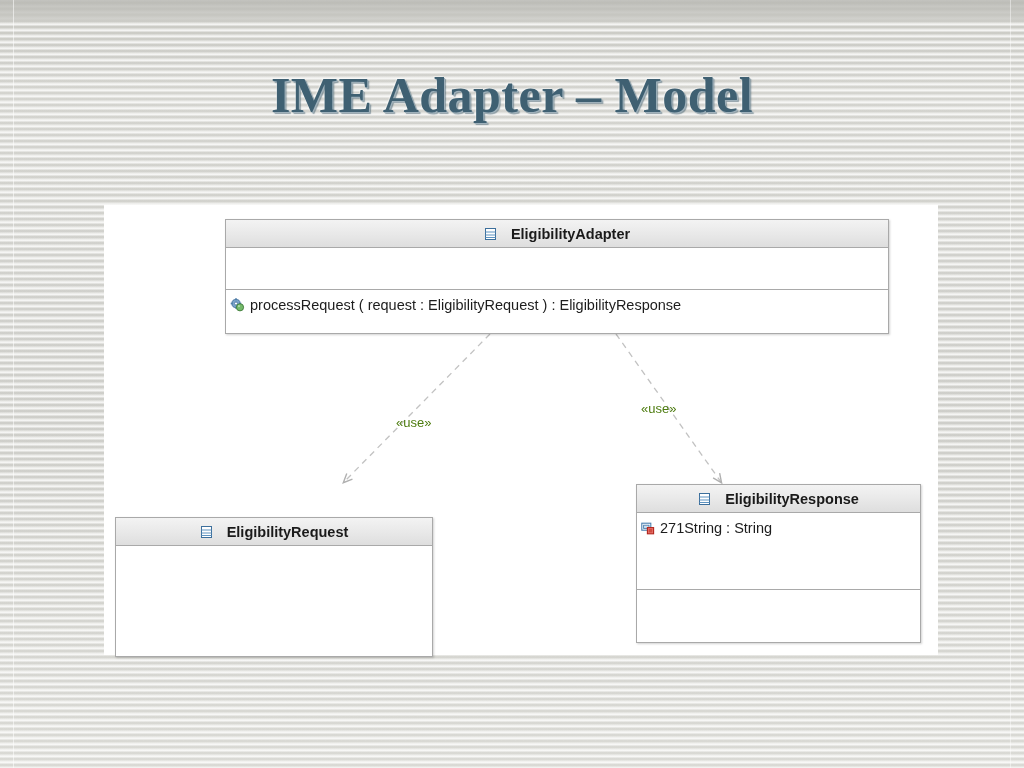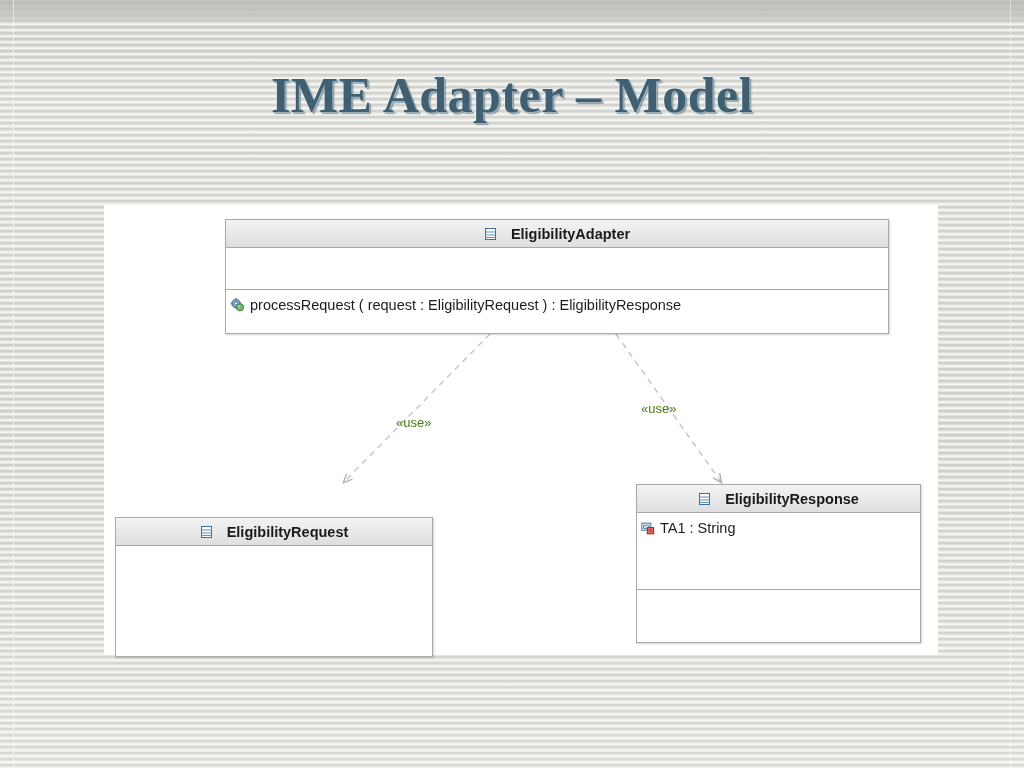--- a/index.html
+++ b/index.html
@@ -234,32 +234,32 @@
             <line x1="1.5" y1="5" x2="11.5" y2="5" stroke="#5e93c0" stroke-width="1"></line>
             <line x1="1.5" y1="8" x2="11.5" y2="8" stroke="#5e93c0" stroke-width="1"></line>
             <line x1="1.5" y1="10.5" x2="11.5" y2="10.5" stroke="#5e93c0" stroke-width="1"></line>
           </svg>
         </span>
         <span>EligibilityResponse</span>
       </div>
 
       <div class="uml-compartment" style="height:76px;">
 
-
-
         <div class="uml-row">
           <span class="icon">
             <svg width="15" height="14" viewBox="0 0 15 14" xmlns="http://www.w3.org/2000/svg">
               <rect x="0.8" y="2.2" width="9" height="7" fill="#ffffff" stroke="#4a7fae" stroke-width="1.1"></rect>
               <rect x="2.6" y="4.2" width="5.4" height="3.2" fill="#cfe0ef" stroke="#4a7fae" stroke-width="0.9"></rect>
               <rect x="6.4" y="6.6" width="6.2" height="6.2" fill="#e8736b" stroke="#b2251d" stroke-width="1.1"></rect>
               <rect x="7.8" y="8.0" width="3.4" height="3.4" fill="#d14c42"></rect>
             </svg>
           </span>
-          <span>TA1 : String</span>
+          <span>271String : String</span>
         </div>
+
+
       </div>
 
       <div class="uml-compartment" style="height:53px;"></div>
     </div>
 
   </div>
 </div>
 
 </body></html>

